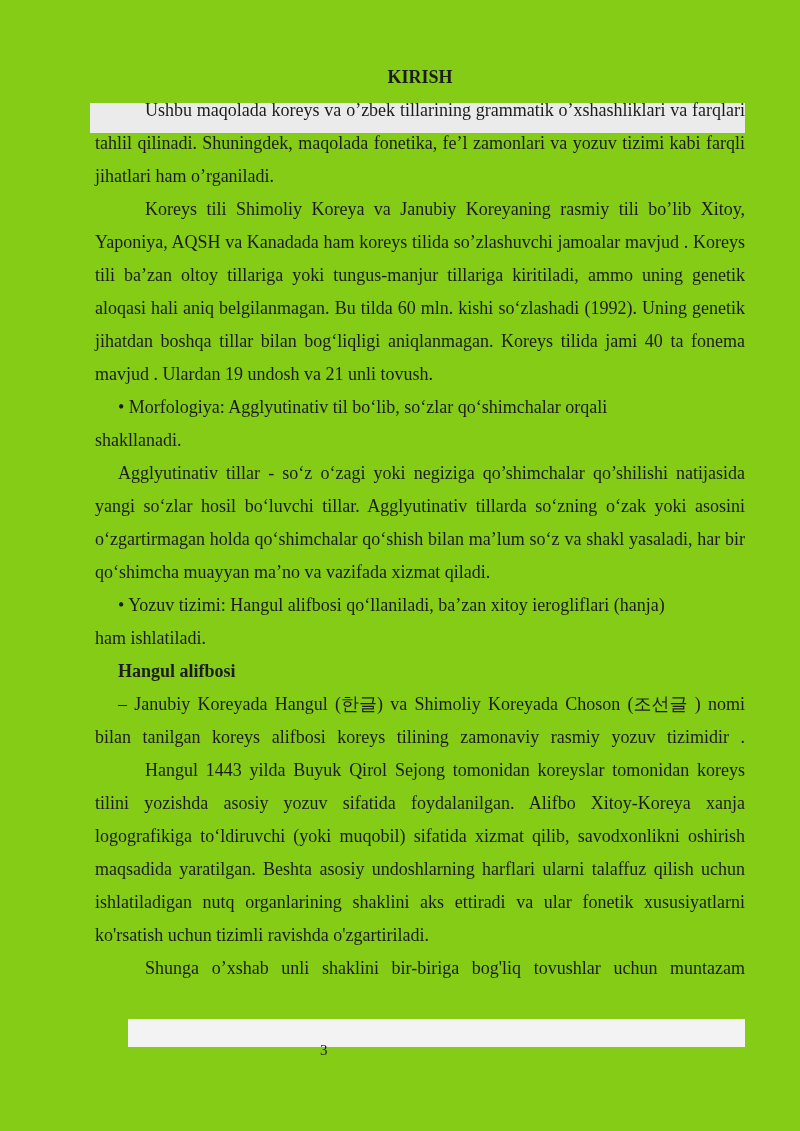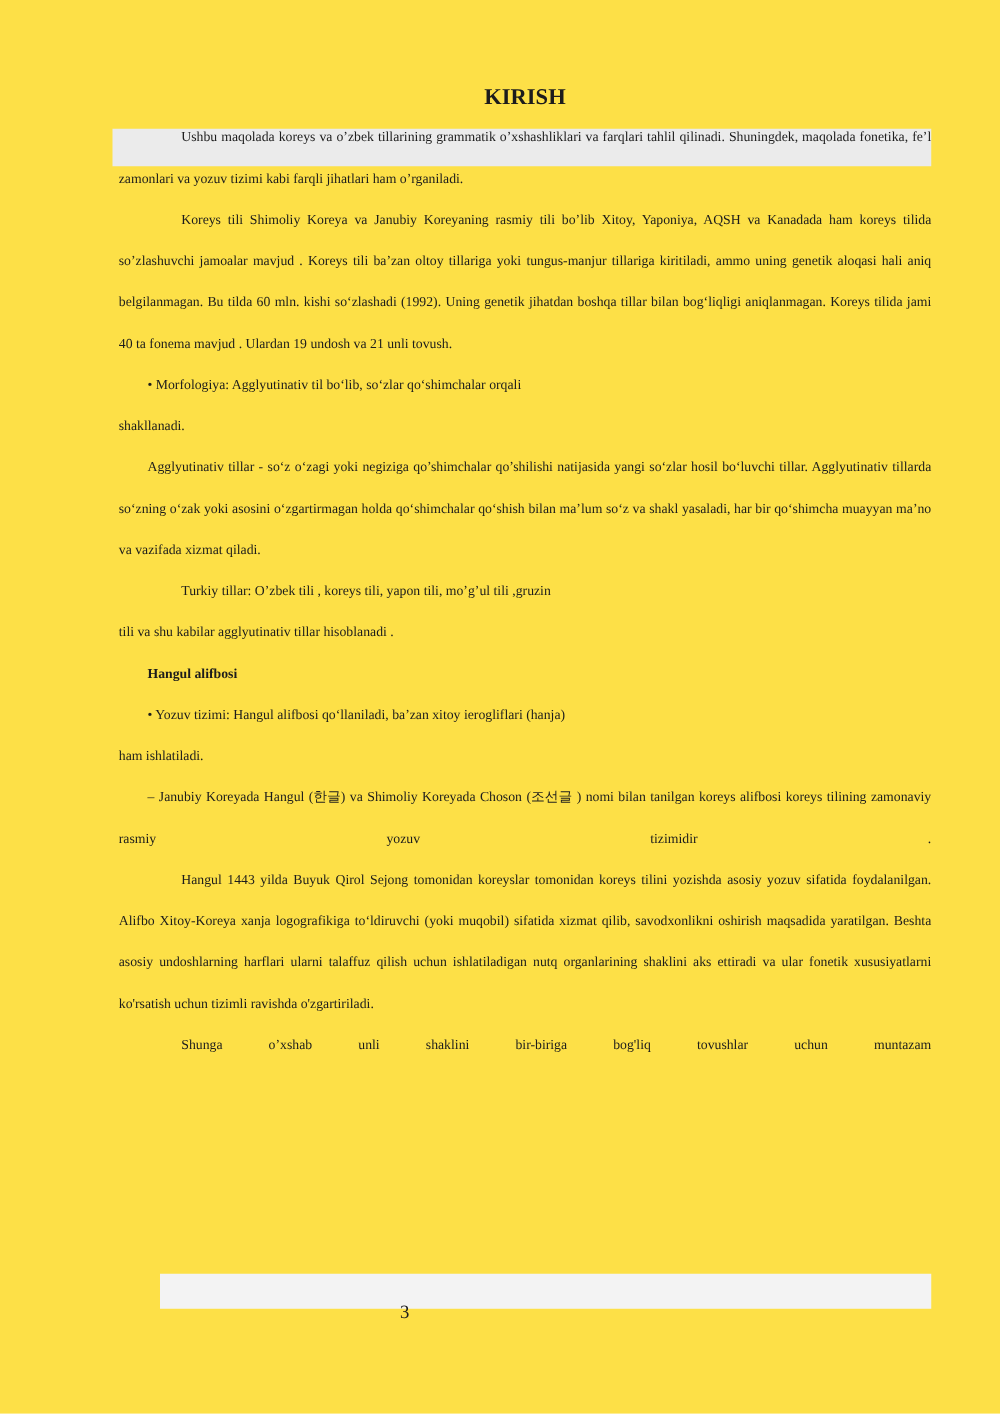--- a/index.html
+++ b/index.html
@@ -4,21 +4,21 @@
 <style>
   html, body {
     margin: 0;
     padding: 0;
     background: #ffffff;
   }
   .page {
     position: relative;
     width: 800px;
     height: 1131px;
-    background: #fde047;
+    background: #84cc16;
     color: #1c1c1c;
     font-family: "Liberation Serif", "DejaVu Serif", serif;
     overflow: hidden;
   }
   .scan-band {
     position: absolute;
     z-index: 0;
   }
   .band1 {
     left: 90px;
@@ -36,21 +36,21 @@
   }
   .content {
     position: absolute;
     left: 95px;
     top: 61px;
     width: 650px;
     z-index: 1;
   }
   .content p {
     margin: 0;
-    font-size: 11px;
+    font-size: 18px;
     line-height: 33px;
     text-align: justify;
   }
   .title {
     text-align: center !important;
     font-weight: bold;
     font-size: 18px !important;
   }
   .ind     { text-indent: 50px; }
   .ind-sm  { text-indent: 23px; }
@@ -75,25 +75,23 @@
   <div class="scan-band band1"></div>
   <div class="scan-band band2"></div>
 
   <div class="content">
     <p class="title">KIRISH</p>
     <p class="ind">Ushbu maqolada koreys va o’zbek tillarining grammatik o’xshashliklari va farqlari tahlil qilinadi. Shuningdek, maqolada fonetika, fe’l zamonlari va yozuv tizimi kabi farqli jihatlari ham o’rganiladi.</p>
     <p class="ind">Koreys tili Shimoliy Koreya va Janubiy Koreyaning rasmiy tili bo’lib Xitoy, Yaponiya, AQSH va Kanadada ham koreys tilida so’zlashuvchi jamoalar mavjud . Koreys tili ba’zan oltoy tillariga yoki tungus-manjur tillariga kiritiladi, ammo uning genetik aloqasi hali aniq belgilanmagan. Bu tilda 60 mln. kishi soʻzlashadi (1992). Uning genetik jihatdan boshqa tillar bilan bogʻliqligi aniqlanmagan. Koreys tilida jami 40 ta fonema mavjud . Ulardan 19 undosh va 21 unli tovush.</p>
     <p class="ind-sm left preline">• Morfologiya: Agglyutinativ til boʻlib, soʻzlar qoʻshimchalar orqali
 shakllanadi.</p>
     <p class="ind-sm">Agglyutinativ tillar - soʻz oʻzagi yoki negiziga qo’shimchalar qo’shilishi natijasida yangi soʻzlar hosil boʻluvchi tillar. Agglyutinativ tillarda soʻzning oʻzak yoki asosini oʻzgartirmagan holda qoʻshimchalar qoʻshish bilan ma’lum soʻz va shakl yasaladi, har bir qoʻshimcha muayyan ma’no va vazifada xizmat qiladi.</p>
-    <p class="ind left preline">Turkiy tillar: O’zbek tili , koreys tili, yapon tili, mo’g’ul tili ,gruzin
-tili va shu kabilar agglyutinativ tillar hisoblanadi .</p>
-    <p class="ind-sm bold left">Hangul alifbosi</p>
     <p class="ind-sm left preline">• Yozuv tizimi: Hangul alifbosi qoʻllaniladi, ba’zan xitoy ierogliflari (hanja)
 ham ishlatiladi.</p>
+    <p class="ind-sm bold left">Hangul alifbosi</p>
     <p class="ind-sm justify-last">– Janubiy Koreyada Hangul (한글) va Shimoliy Koreyada Choson (조선글 ) nomi bilan tanilgan koreys alifbosi koreys tilining zamonaviy rasmiy yozuv tizimidir .</p>
     <p class="ind">Hangul 1443 yilda Buyuk Qirol Sejong tomonidan koreyslar tomonidan koreys tilini yozishda asosiy yozuv sifatida foydalanilgan. Alifbo Xitoy-Koreya xanja logografikiga toʻldiruvchi (yoki muqobil) sifatida xizmat qilib, savodxonlikni oshirish maqsadida yaratilgan. Beshta asosiy undoshlarning harflari ularni talaffuz qilish uchun ishlatiladigan nutq organlarining shaklini aks ettiradi va ular fonetik xususiyatlarni ko'rsatish uchun tizimli ravishda o'zgartiriladi.</p>
     <p class="ind justify-last">Shunga o’xshab unli shaklini bir-biriga bog'liq tovushlar uchun muntazam</p>
   </div>
 
   <div class="pageno">3</div>
 
 </div>
 
 </body></html>

